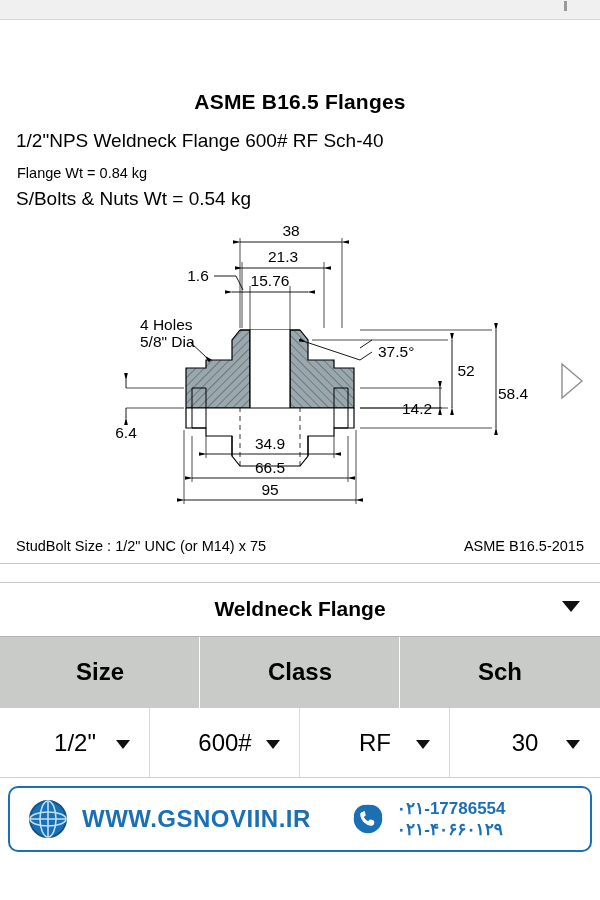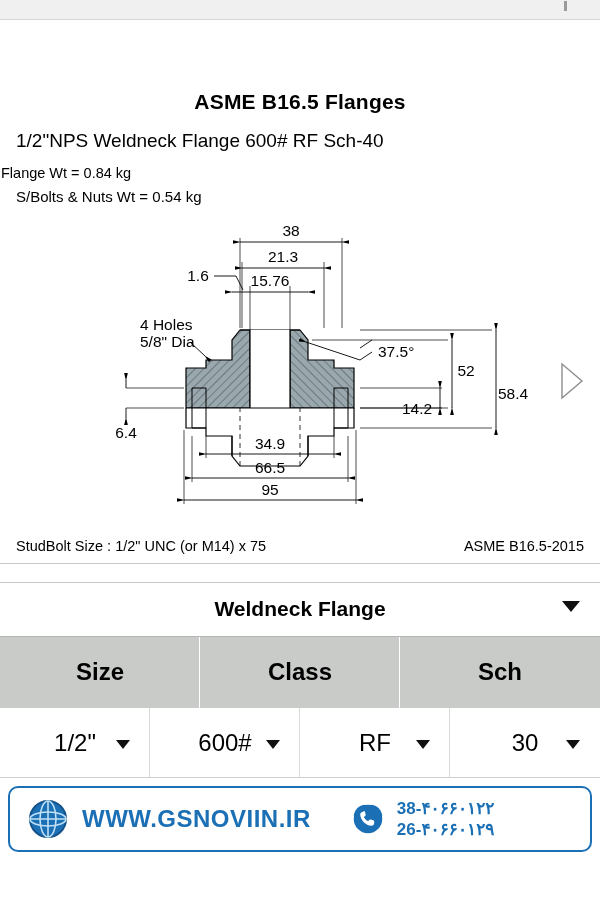--- a/index.html
+++ b/index.html
@@ -46,28 +46,28 @@
     letter-spacing: 0.2px;
   }
   .subtitle {
     position: absolute;
     top: 110px; left: 16px;
     font-size: 19px;
     color: #000;
   }
   .wt1 {
     position: absolute;
-    top: 145px; left: 1px;
+    top: 145px; left: 17px;
     font-size: 14.5px;
     color: #000;
   }
   .wt2 {
     position: absolute;
     top: 168px; left: 16px;
-    font-size: 15px;
+    font-size: 19px;
     color: #000;
   }
 
   .svg-wrap {
     position: absolute;
     top: 170px; left: 0;
     width: 600px; height: 330px;
   }
 
   .footer-note-left {
@@ -382,22 +382,22 @@
       <line x1="20" y1="2" x2="20" y2="38" stroke="#bfe0f5" stroke-width="1.6"></line>
     </svg>
     <span class="site">WWW.GSNOVIIN.IR</span>
     <svg class="phoneicon" viewBox="0 0 40 40">
       <circle cx="20" cy="20" r="15" fill="#1b6fb5"></circle>
       <path d="M14.5 12.5c-1.6 0-2.8 1.4-2.7 2.8.5 6.3 5.6 11.4 11.9 11.9 1.4.1 2.8-1.1 2.8-2.7v-2.1c0-.6-.4-1.1-1-1.2l-3-.7c-.5-.1-1 .1-1.3.5l-1 1.4c-2-1-3.6-2.6-4.6-4.6l1.4-1c.4-.3.6-.8.5-1.3l-.7-3c-.1-.6-.6-1-1.2-1z" fill="#ffffff"></path>
       <path d="M6 16c1-5 5-9 10-10" fill="none" stroke="#1b6fb5" stroke-width="2" stroke-linecap="round"></path>
       <path d="M34 16c-1-5-5-9-10-10" fill="none" stroke="#1b6fb5" stroke-width="2" stroke-linecap="round"></path>
     </svg>
     <span class="phones">
-      <span>38-۴۰۶۶۰۱۲۲</span>
-      <span>26-۴۰۶۶۰۱۲۹</span>
+      <span>۰۲۱-17786554</span>
+      <span>۰۲۱-۴۰۶۶۰۱۲۹</span>
     </span>
   </div>
 
   <div class="page-arrow-wrap">
     <svg width="30" height="46" viewBox="0 0 30 46">
       <polygon points="6,6 26,23 6,40" fill="#ffffff" stroke="#8e8e8e" stroke-width="1.4"></polygon>
     </svg>
   </div>
 
 </div>

